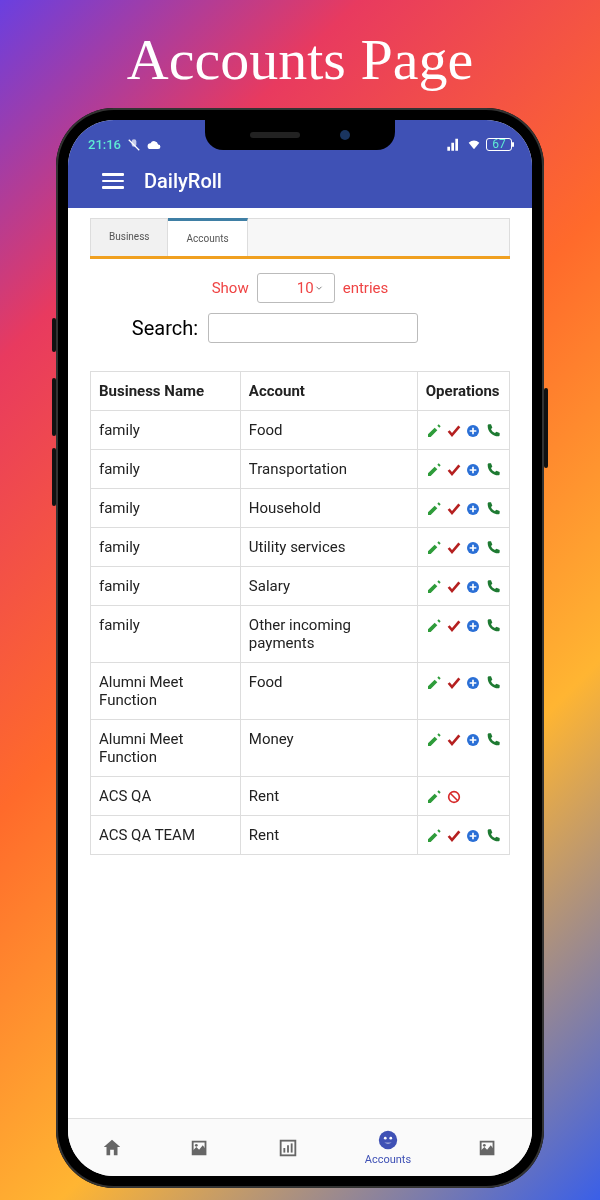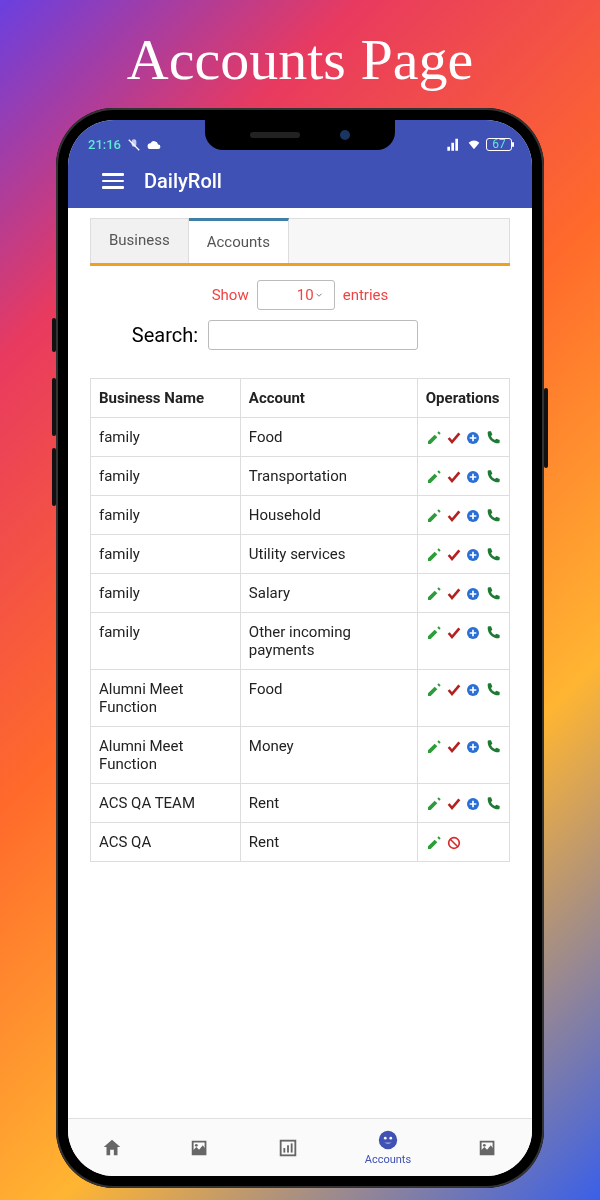--- a/index.html
+++ b/index.html
@@ -36,21 +36,21 @@
   .batt::after{content:""; position:absolute; right:-3px; top:3px; width:2px; height:5px; background:#fff; border-radius:1px;}
 
   .app-bar { height:54px; background:#3f51b5; color:#fff; display:flex; align-items:center; padding:0 34px; gap:20px;}
   .hamburger { width:22px; display:flex; flex-direction:column; gap:4px;}
   .hamburger span{ height:2.5px; background:#fff; border-radius:1px;}
   .app-title { font-size:20px; font-weight:500;}
 
   .content { background:#fff; height: calc(100% - 34px - 54px - 58px); overflow:hidden; padding:10px 22px 0 22px;}
 
   .tabs { display:flex; border:1px solid #ddd; border-bottom:none; background:#f7f7f7;}
-  .tab { padding:12px 18px; color:#555; font-size:15px; border-right:1px solid #ddd; background:#f1f1f1;}
+  .tab { padding:12px 18px; color:#555; font-size:10px; border-right:1px solid #ddd; background:#f1f1f1;}
   .tab.active { background:#fff; border-top:3px solid #3f7fa5; margin-top:-1px; position:relative;}
   .tab-underline { height:3px; background:#f0a020;}
 
   .controls { margin-top:14px; display:flex; flex-direction:column; gap:10px; align-items:center;}
   .row { display:flex; align-items:center; gap:8px; font-size:15px; color:#ef4444;}
   .select { border:1px solid #bbb; border-radius:3px; padding:5px 10px; width:78px; display:flex; justify-content:flex-end; align-items:center; background:#fff;}
   .chev { width:10px; height:10px;}
   .search-row { display:flex; align-items:center; gap:10px; font-size:20px; margin-left:-50px;}
   .search-input { border:1px solid #bbb; border-radius:3px; width:210px; height:30px; background:#fff;}
 
@@ -297,48 +297,48 @@
     <svg class="op-icon op-plus" viewBox="0 0 24 24" fill="currentColor">
                     <circle cx="12" cy="12" r="9"></circle>
                     <path d="M12 7v10M7 12h10" stroke="#fff" stroke-width="2.5"></path>
                   </svg>
     <svg class="op-icon op-call" viewBox="0 0 24 24" fill="currentColor">
                     <path d="M6 2c-1 0-2 1-2 2 0 9 7 16 16 16 1 0 2-1 2-2v-3l-5-2-2 2c-3-1-5-3-6-6l2-2-2-5H6z"></path>
                   </svg>
   </span></td>
             </tr>
             <tr>
-    <td>ACS QA TEAM</td>
-    <td>Rent</td>
-    <td><span class="ops">
-    <svg class="op-icon op-edit" viewBox="0 0 24 24" fill="currentColor">
-                    <path d="M3 17v4h4L17 11l-4-4L3 17zM20 7l-3-3 2-2 3 3-2 2z"></path>
-                  </svg>
-    <svg class="op-icon op-check" viewBox="0 0 24 24" fill="none" stroke="currentColor" stroke-width="4">
-                    <path d="M4 12l5 6L20 5"></path>
-                  </svg>
-    <svg class="op-icon op-plus" viewBox="0 0 24 24" fill="currentColor">
-                    <circle cx="12" cy="12" r="9"></circle>
-                    <path d="M12 7v10M7 12h10" stroke="#fff" stroke-width="2.5"></path>
-                  </svg>
-    <svg class="op-icon op-call" viewBox="0 0 24 24" fill="currentColor">
-                    <path d="M6 2c-1 0-2 1-2 2 0 9 7 16 16 16 1 0 2-1 2-2v-3l-5-2-2 2c-3-1-5-3-6-6l2-2-2-5H6z"></path>
-                  </svg>
-  </span></td>
-            </tr>
-            <tr>
     <td>ACS QA</td>
     <td>Rent</td>
     <td><span class="ops">
     <svg class="op-icon op-edit" viewBox="0 0 24 24" fill="currentColor">
                     <path d="M3 17v4h4L17 11l-4-4L3 17zM20 7l-3-3 2-2 3 3-2 2z"></path>
                   </svg>
     <svg class="op-icon op-ban" viewBox="0 0 24 24" fill="none" stroke="currentColor" stroke-width="2.5">
                     <circle cx="12" cy="12" r="8"></circle>
                     <path d="M6 6l12 12"></path>
+                  </svg>
+  </span></td>
+            </tr>
+            <tr>
+    <td>ACS QA TEAM</td>
+    <td>Rent</td>
+    <td><span class="ops">
+    <svg class="op-icon op-edit" viewBox="0 0 24 24" fill="currentColor">
+                    <path d="M3 17v4h4L17 11l-4-4L3 17zM20 7l-3-3 2-2 3 3-2 2z"></path>
+                  </svg>
+    <svg class="op-icon op-check" viewBox="0 0 24 24" fill="none" stroke="currentColor" stroke-width="4">
+                    <path d="M4 12l5 6L20 5"></path>
+                  </svg>
+    <svg class="op-icon op-plus" viewBox="0 0 24 24" fill="currentColor">
+                    <circle cx="12" cy="12" r="9"></circle>
+                    <path d="M12 7v10M7 12h10" stroke="#fff" stroke-width="2.5"></path>
+                  </svg>
+    <svg class="op-icon op-call" viewBox="0 0 24 24" fill="currentColor">
+                    <path d="M6 2c-1 0-2 1-2 2 0 9 7 16 16 16 1 0 2-1 2-2v-3l-5-2-2 2c-3-1-5-3-6-6l2-2-2-5H6z"></path>
                   </svg>
   </span></td>
             </tr>
           </tbody>
       </table>
     </div>
 
     <div class="bottom-nav">
       <div class="nav-item">
         <svg viewBox="0 0 24 24">

